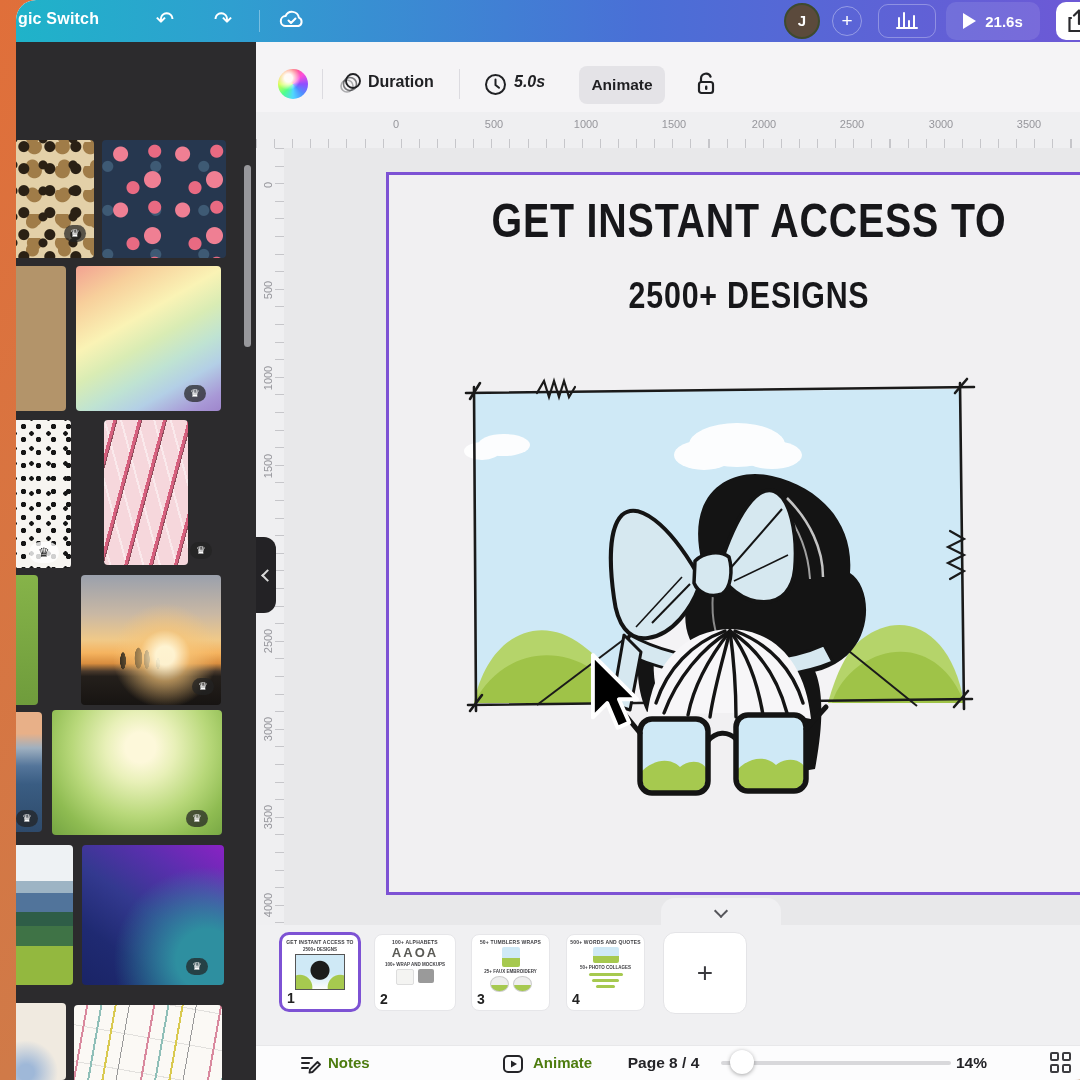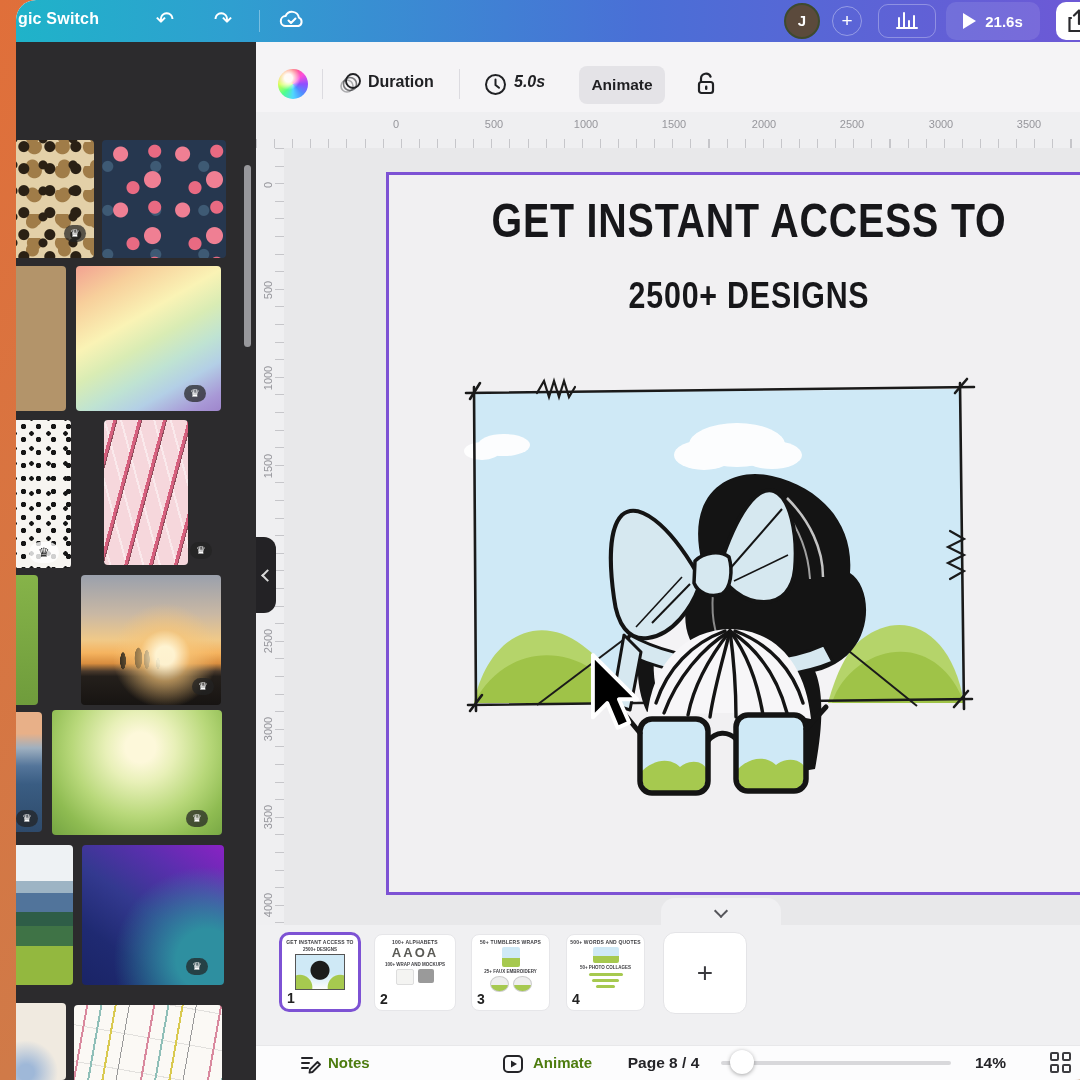--- a/index.html
+++ b/index.html
@@ -156,21 +156,21 @@
 
   
   .bottombar{position:absolute;left:240px;top:1045px;width:840px;height:35px;background:#fcfcfd;
     border-top:1px solid #e8e8ea;z-index:12;}
   .bb-label{position:absolute;top:8px;color:#4d7c0f;font-size:15px;font-weight:600;}
   .bb-icon{position:absolute;top:7px;}
   .page-ind{position:absolute;left:350px;top:8px;width:115px;text-align:center;color:#242428;font-size:15.5px;font-weight:700;}
   .slider-track{position:absolute;left:465px;top:15px;width:230px;height:4px;background:#d8d8db;border-radius:2px;}
   .slider-knob{position:absolute;left:474px;top:4px;width:24px;height:24px;border-radius:50%;background:#fff;
     box-shadow:0 1px 4px rgba(0,0,0,.35);}
-  .zoom-pct{position:absolute;left:700px;top:8px;width:50px;text-align:right;color:#242428;font-size:15.5px;font-weight:700;}
+  .zoom-pct{position:absolute;left:700px;top:8px;width:50px;text-align:left;color:#242428;font-size:15.5px;font-weight:700;}
   .grid-icon{position:absolute;left:794px;top:6px;width:24px;height:24px;display:grid;
     grid-template-columns:9px 9px;grid-template-rows:9px 9px;gap:3px;}
   .grid-icon span{border:2.5px solid #3c3c40;border-radius:2px;box-sizing:border-box;}
 
   svg{display:block;}
 </style>
 </head>
 <body>
 
 <div id="app">

